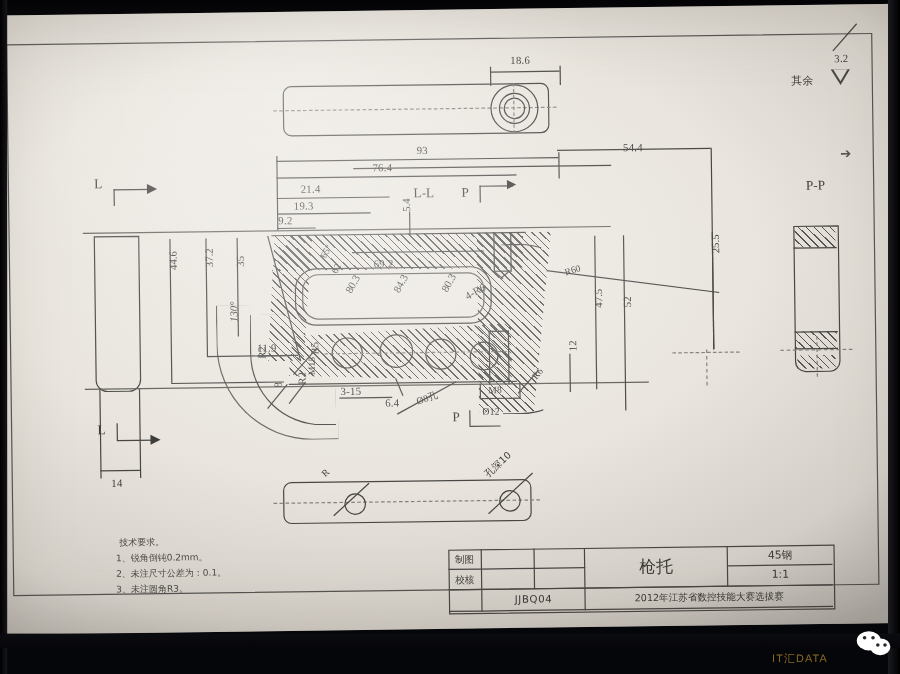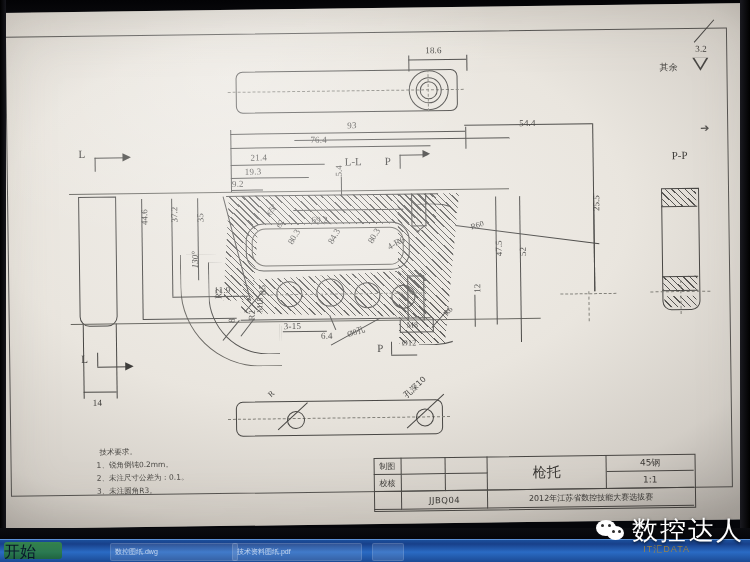--- a/index.html
+++ b/index.html
@@ -333,34 +333,26 @@
     <div class="tb-cell" style="left:610px;top:467px;width:87px;height:17px;font-size:9px;border-right:none;">1:1</div>
 
     <div class="glare"></div>
     <div class="vignette"></div>
   </div>
 
   <div class="bezel-left"></div>
   <div class="bezel-right"></div>
   <div class="taskbar-dark"></div>
 
-  <div class="taskbar">
-    <div class="start">开始</div>
-    <div class="tb-item" style="left:110px;width:118px;">数控图纸.dwg</div>
-    <div class="tb-item" style="left:232px;width:120px;">技术资料图纸.pdf</div>
-    <div class="tb-item" style="left:372px;width:22px;"></div>
-    <div class="tray"></div>
-  </div>
 
   <div class="wm">
     <div class="wm-logo">
       <div class="wm-b1"></div>
       <div class="wm-b2"></div>
       <div class="wm-d" style="left:5px;top:4px;"></div>
       <div class="wm-d" style="left:12px;top:4px;"></div>
       <div class="wm-d" style="left:16px;top:10px;"></div>
       <div class="wm-d" style="left:22px;top:10px;"></div>
     </div>
-    <div class="wm-txt">数控达人</div>
   </div>
   <div class="tiny-logo">IT汇DATA</div>
 
 </div>
 
 </body></html>

